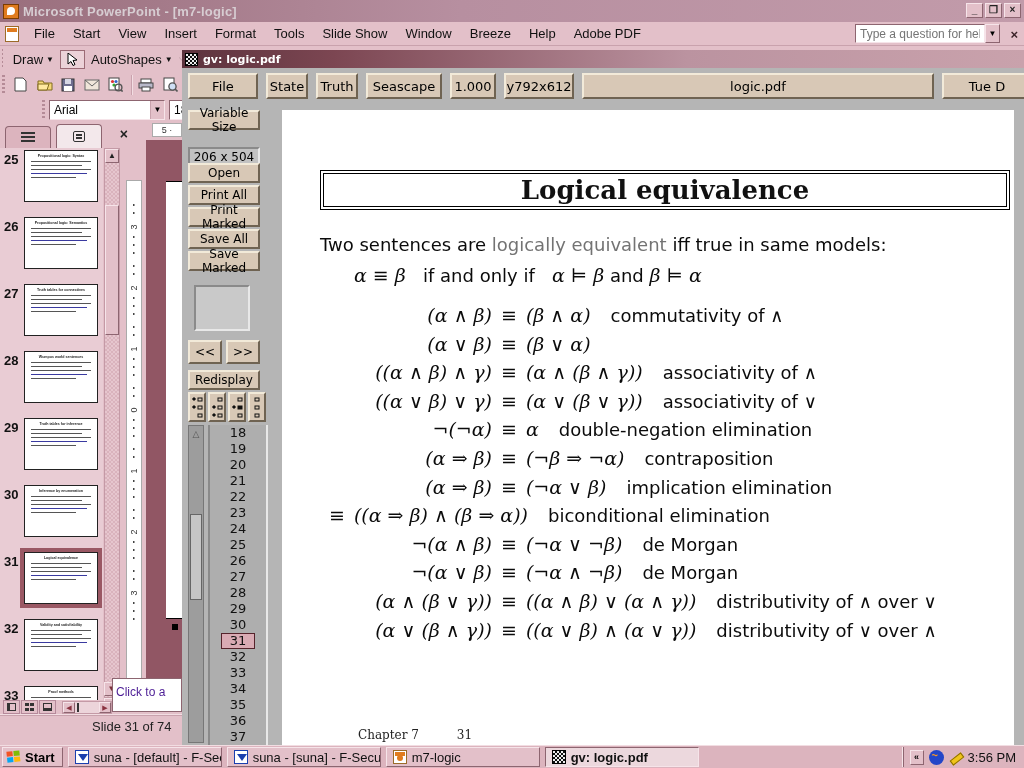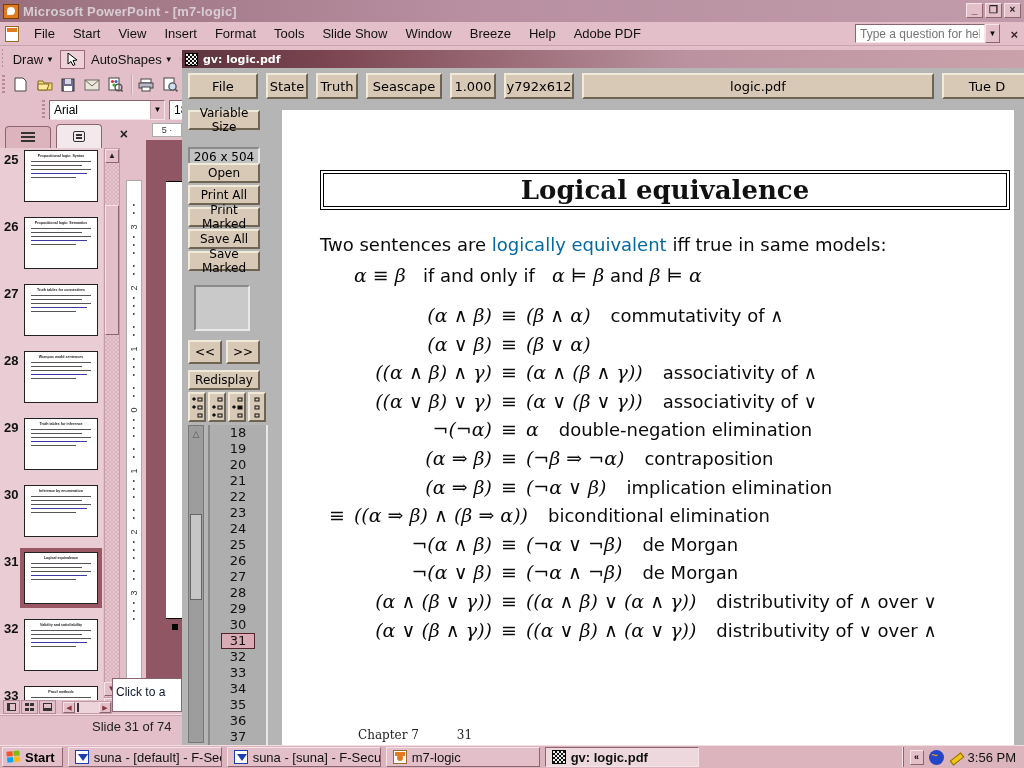--- a/index.html
+++ b/index.html
@@ -78,21 +78,21 @@
     transform:rotate(-90deg); }
   .edit-maroon { position:absolute; left:146px; top:140px; width:36px; height:572px; background:#915664; }
   .edit-slide-sliver { position:absolute; left:166px; top:181px; width:16px; height:438px; background:#fff;
     border-top:1px solid #000; border-bottom:1px solid #000; }
   .slide-handle { position:absolute; left:172px; top:624px; width:6px; height:6px; background:#000; }
 
   
   .notes-mini-btn { position:absolute; width:15px; height:14px; background:#e3c0c9; border:1px solid; border-color:#f6e4e9 #8d6570 #8d6570 #f6e4e9;
     font-size:8px; text-align:center; line-height:12px; color:#7a2f3a; }
   .notes-pane { position:absolute; left:112px; top:678px; width:70px; height:34px; background:#fff; border:1px solid #8d6570;
-    font-size:12px; color:#0f172a; padding:6px 2px 0 3px; white-space:nowrap; overflow:hidden; }
+    font-size:12px; color:#4c1d95; padding:6px 2px 0 3px; white-space:nowrap; overflow:hidden; }
   .view-btns { position:absolute; left:3px; top:700px; display:flex; }
   .view-btn { width:17px; height:14px; background:#e3c0c9; border:1px solid #b5899a; margin-right:1px;
     display:flex; align-items:center; justify-content:center; }
   .vb-g1 { width:9px; height:8px; border:1px solid #333; border-left:3px solid #333; }
   .vb-g2 { width:9px; height:8px; background:
      linear-gradient(#333,#333) 0 0/4px 3px no-repeat, linear-gradient(#333,#333) 5px 0/4px 3px no-repeat,
      linear-gradient(#333,#333) 0 5px/4px 3px no-repeat, linear-gradient(#333,#333) 5px 5px/4px 3px no-repeat; }
   .vb-g3 { width:9px; height:8px; border:1px solid #333; border-bottom:3px solid #333; }
   .mini-hscroll { position:absolute; left:62px; top:701px; width:50px; height:13px; background:#ecd4da; border:1px solid #c49aa6; }
   .mh-btn { position:absolute; top:0; width:12px; height:11px; background:#e3c0c9; border:1px solid; border-color:#f6e4e9 #8d6570 #8d6570 #f6e4e9;
@@ -135,21 +135,21 @@
   
   .gv-page { position:absolute; left:100px; top:6px; right:10px; bottom:0; background:#fff; }
   .gv-right-strip { position:absolute; right:0; top:0; width:10px; bottom:0; background:#b5b5b5; }
 
   .slide-title-box { position:absolute; left:38px; top:60px; width:690px; height:40px; border:1px solid #000; padding:2px; }
   .slide-title-inner { width:100%; height:100%; border:1px solid #000; display:flex; align-items:center; justify-content:center; }
   .slide-title-text { font-family:"DejaVu Serif",serif; font-weight:bold; font-size:26px; color:#111; }
   .slide-text { font-family:"DejaVu Sans",sans-serif; font-size:18px; color:#0b0b0b; }
   .math { font-family:"DejaVu Serif",serif; font-style:italic; font-size:19px; color:#0b0b0b; }
   .intro { position:absolute; left:38px; top:124px; white-space:nowrap; }
-  .intro .hl { color:#0369a1;text-align:right; }
+  .intro .hl { color:#737373;text-align:right; }
   .defline { position:absolute; left:72px; top:154px; white-space:nowrap; }
   .eqs { position:absolute; left:38px; top:194px; right:4px; }
   .eq-row { display:flex; align-items:baseline; height:28.6px; white-space:nowrap; }
   .eq-lhs { width:172px; text-align:right; }
   .eq-sym { margin:0 9px; font-style:normal; }
   .eq-name { margin-left:20px; }
   .slide-footer { position:absolute; left:38px; right:6px; top:618px; display:flex; justify-content:space-between;
     font-family:"DejaVu Serif",serif; font-size:12px; color:#222; }
   .slide-footer .fr span { margin-left:38px; }
 

